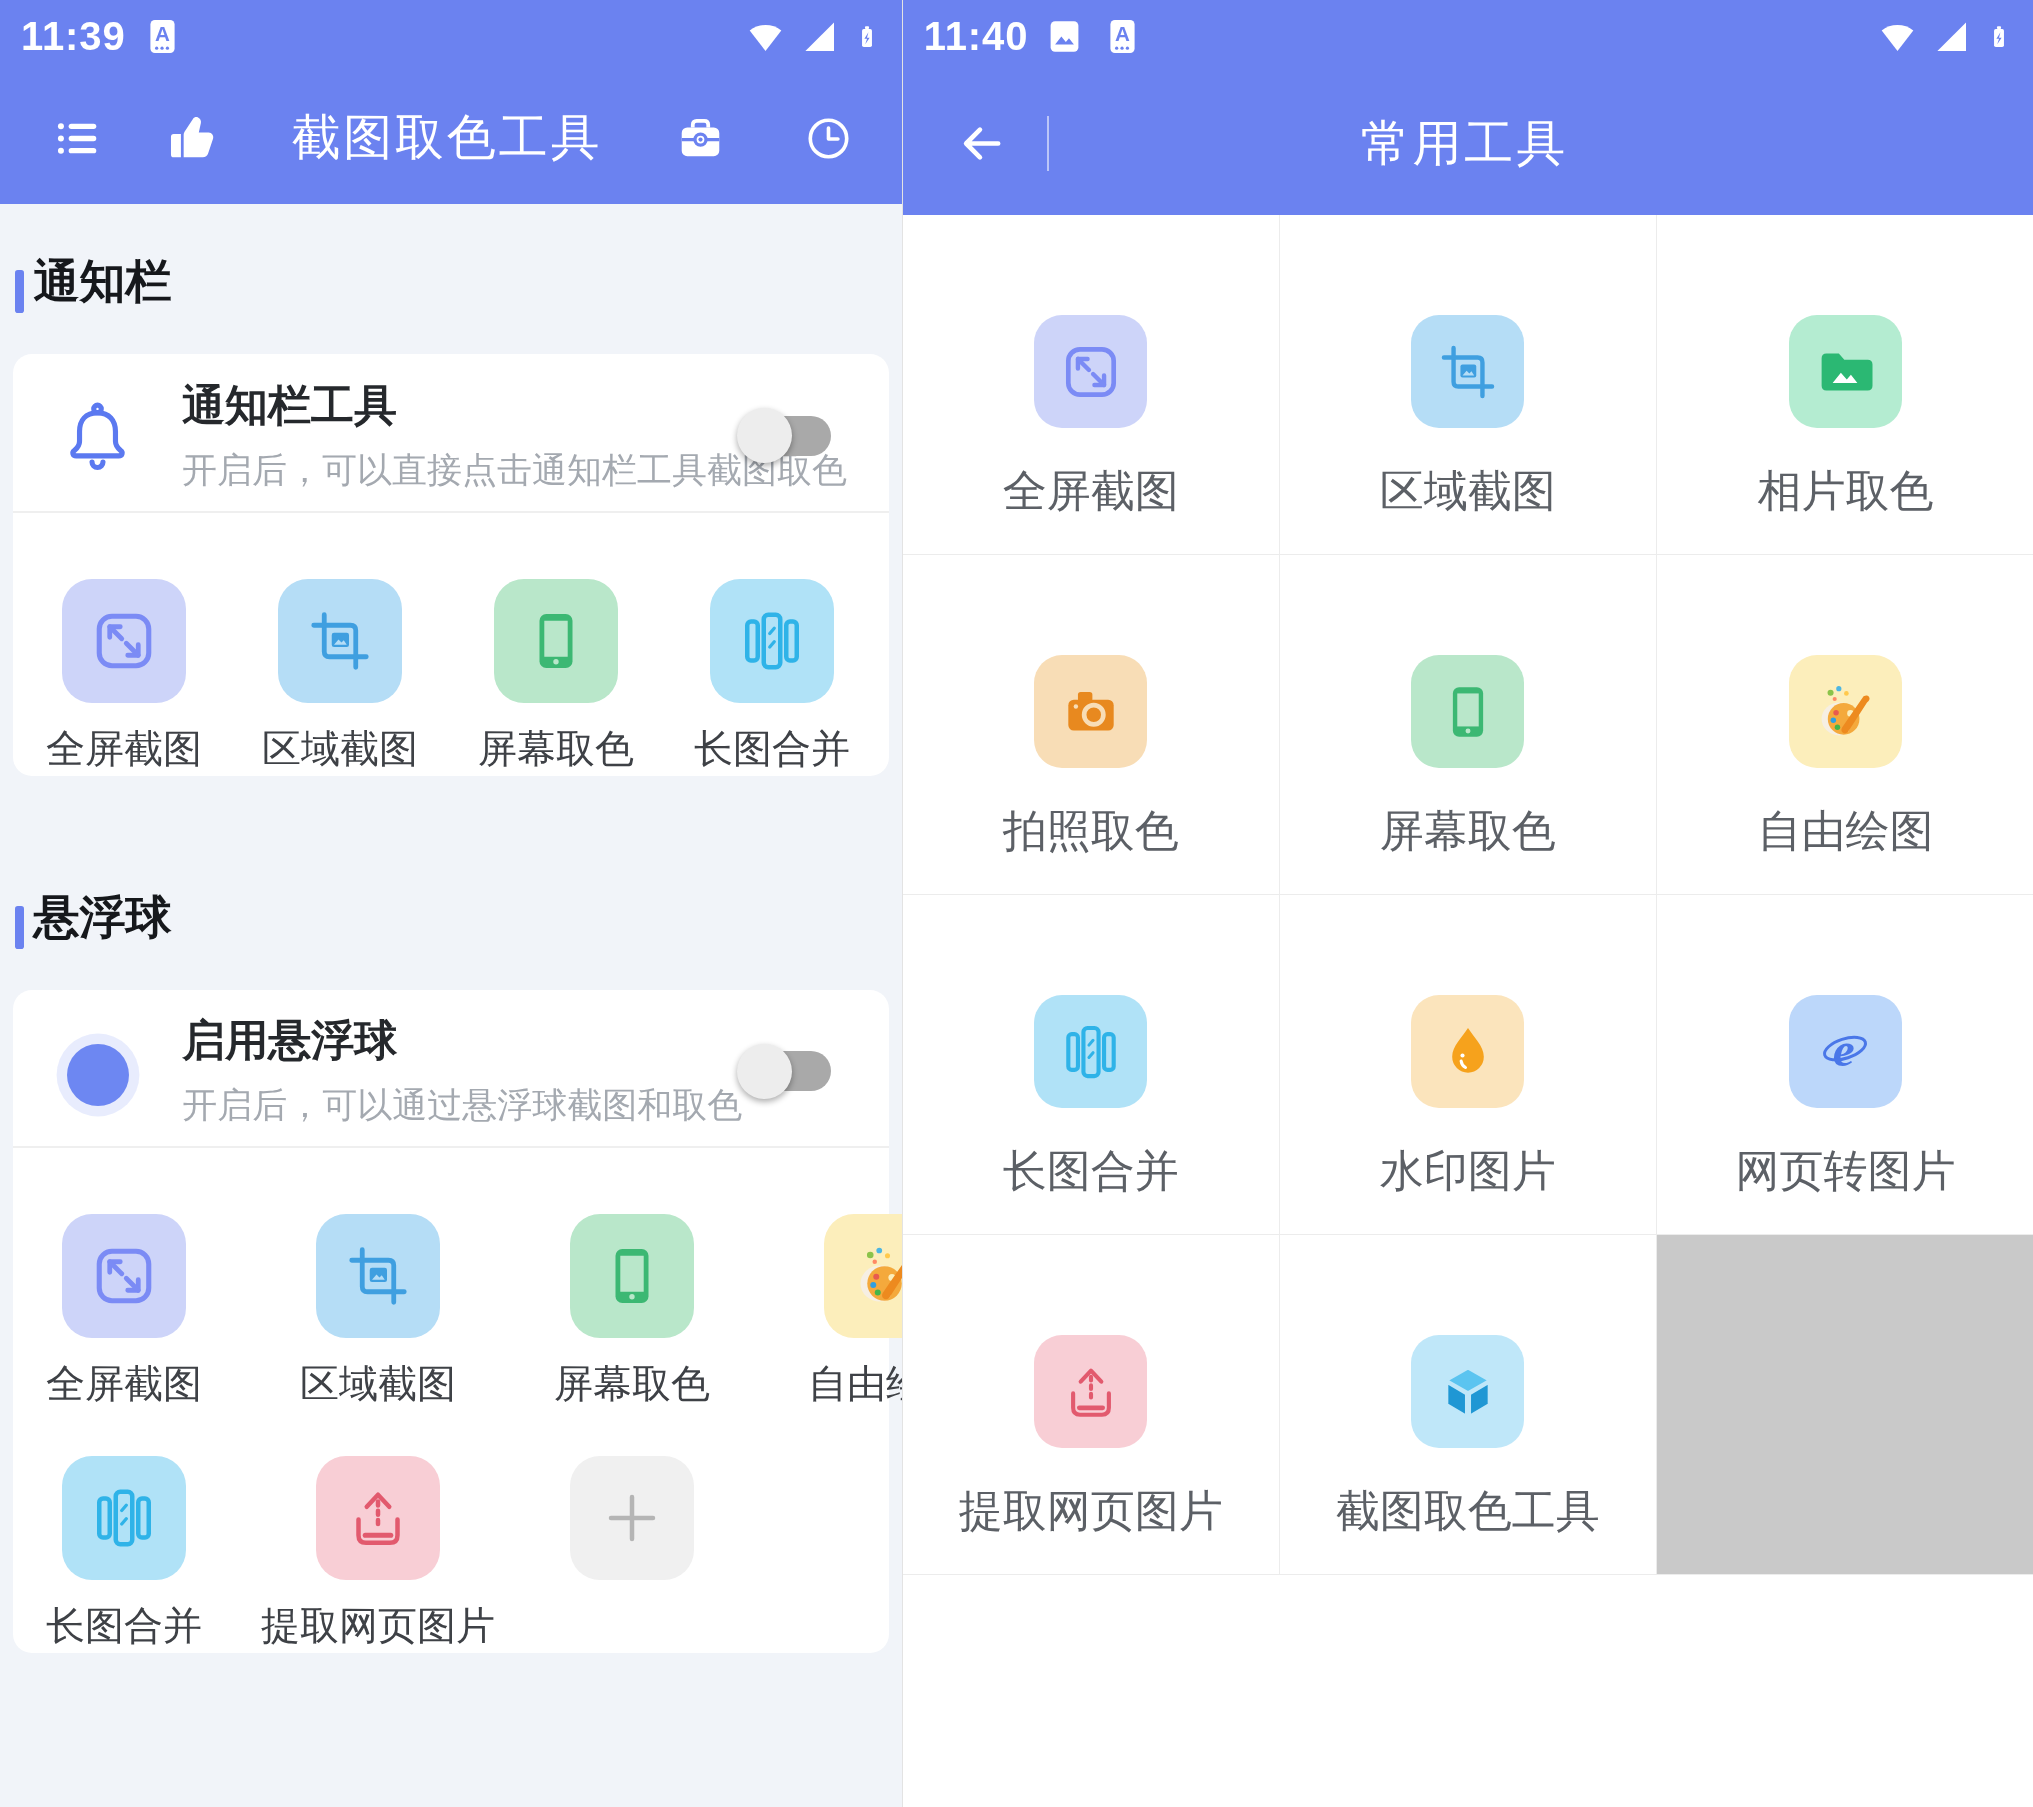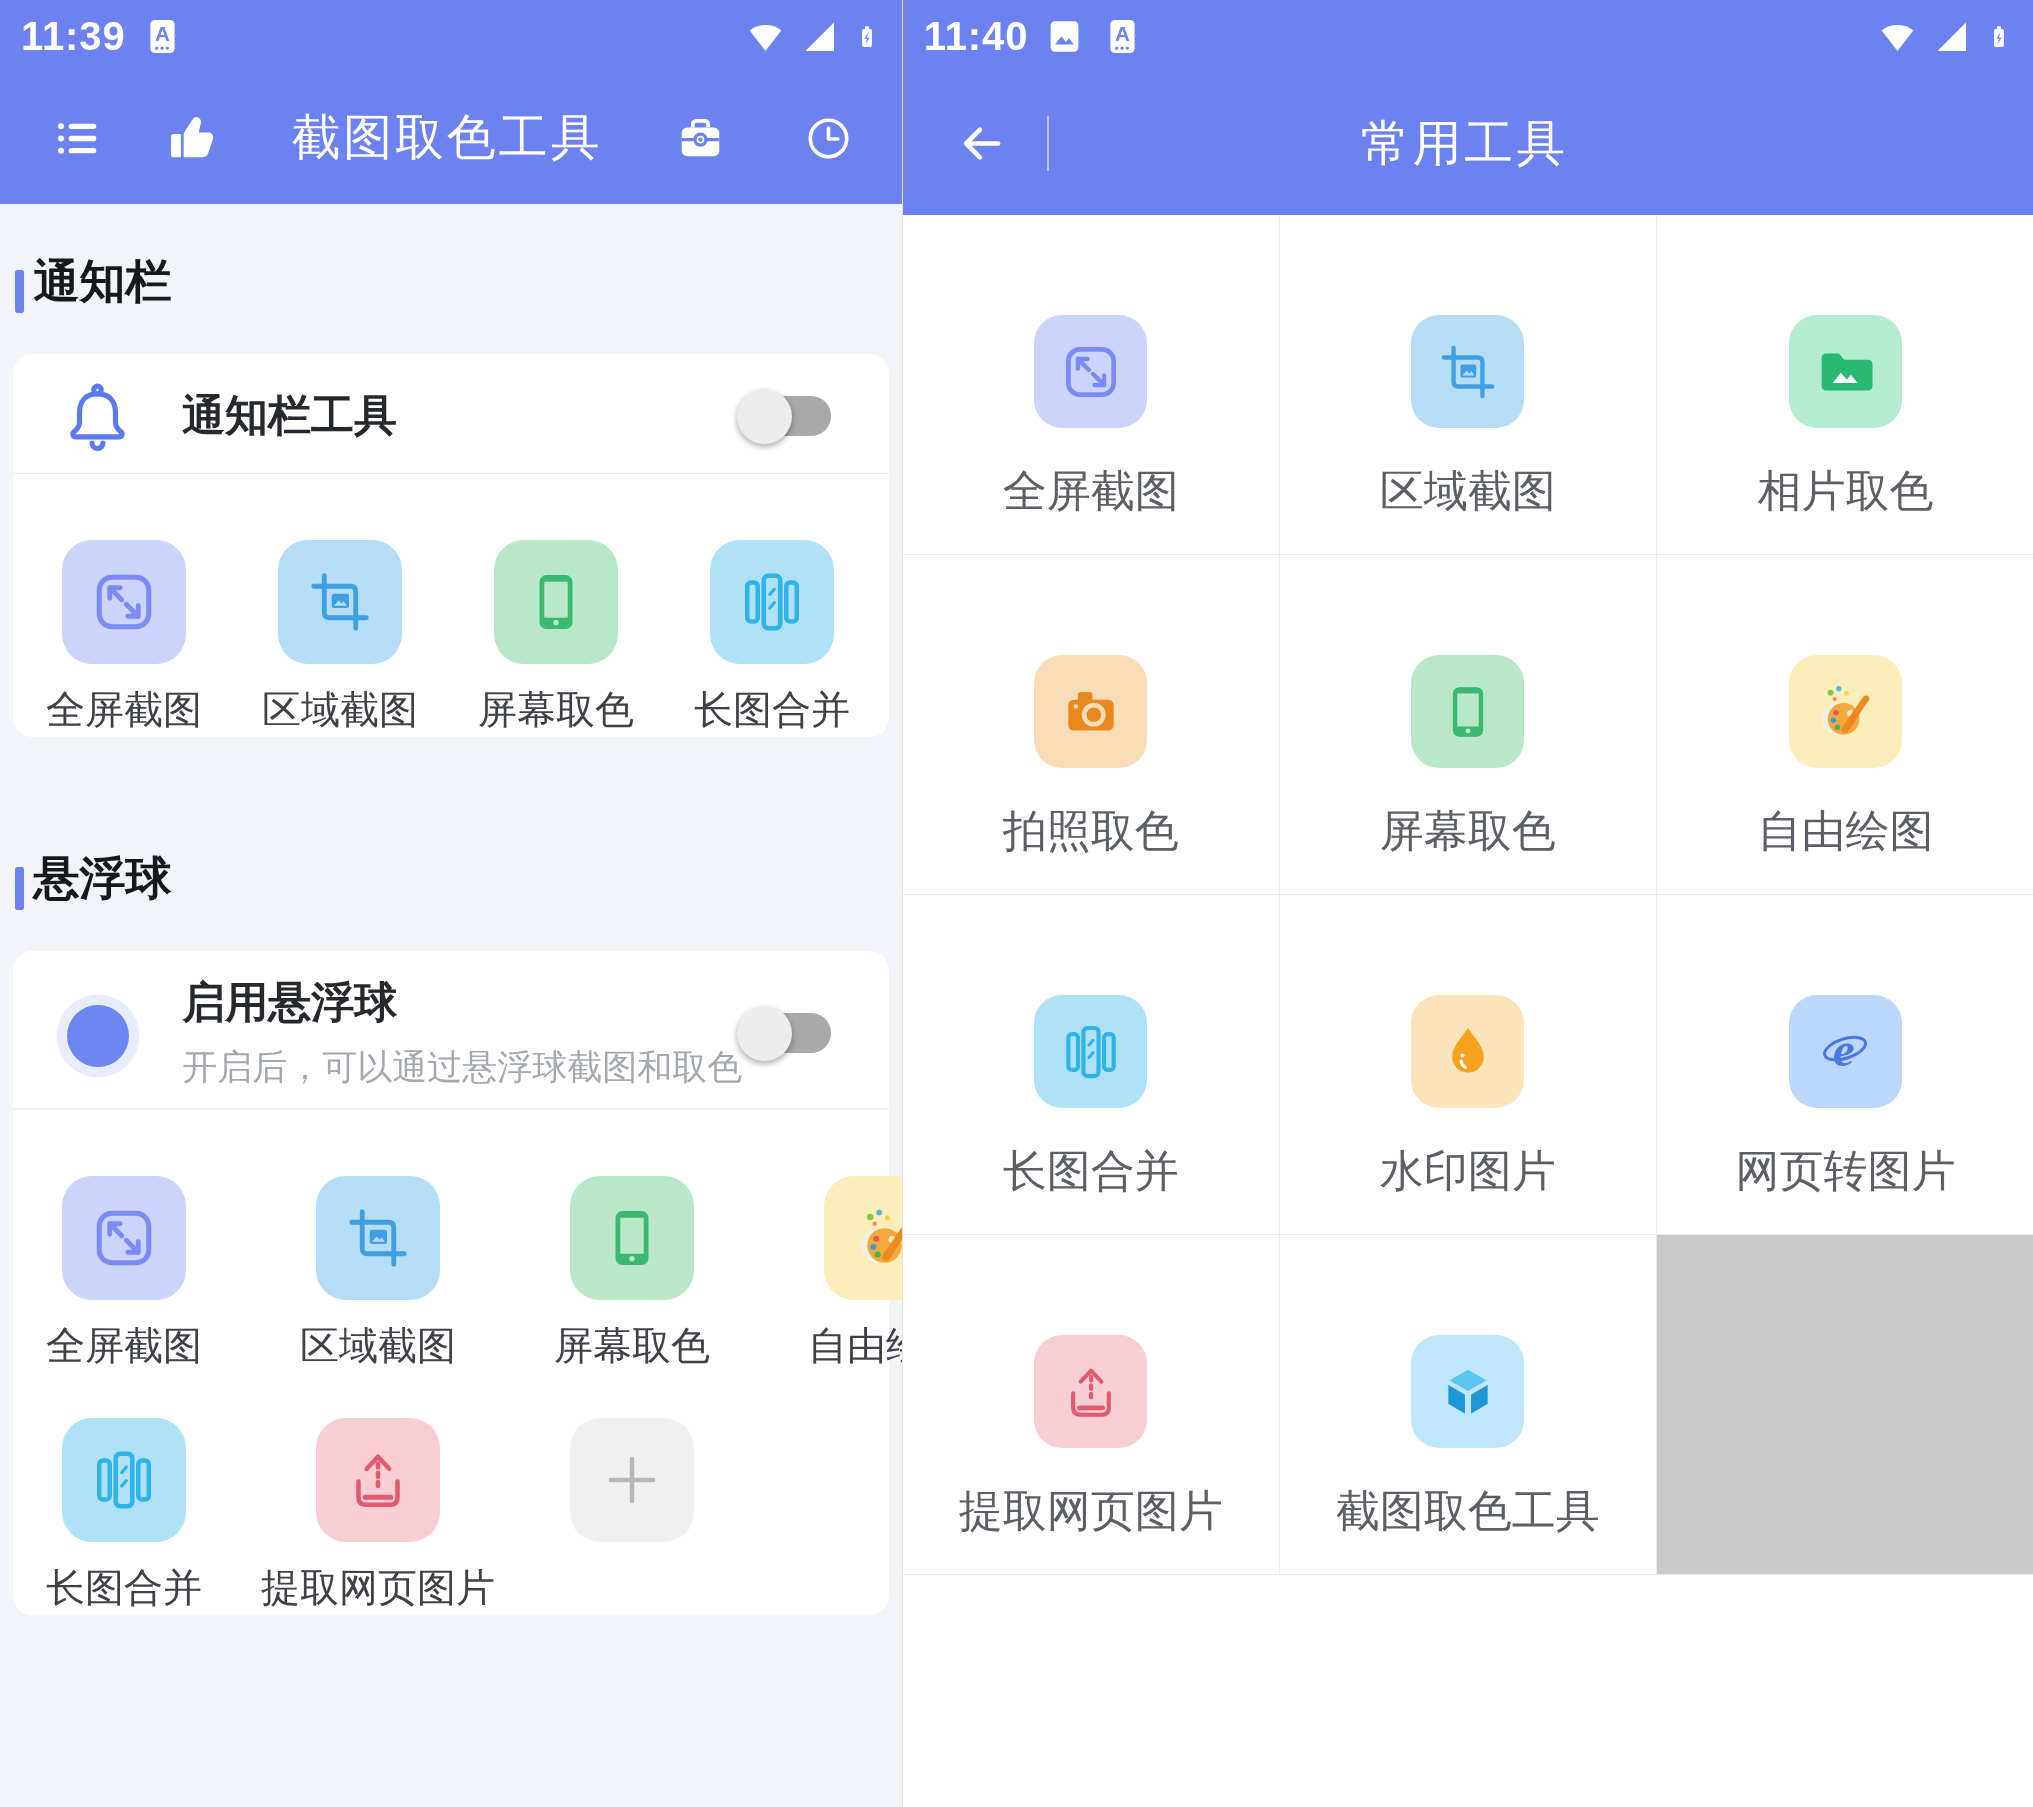--- a/index.html
+++ b/index.html
@@ -271,20 +271,21 @@
     <span class="section-title">通知栏</span>
   </div>
 
   <div class="card">
     <div class="card-row">
       <svg class="card-ic" viewBox="0 0 80 84" width="75" height="79">
           <use href="#i-bell"></use>
         </svg>
       <div class="card-texts">
         <div class="card-title">通知栏工具</div>
+        <div class="card-sub">开启后，可以直接点击通知栏工具截图取色</div>
       </div>
       <div class="switch">
         <div class="track"></div>
         <div class="thumb"></div>
       </div>
     </div>
     <div class="divider"></div>
     <div class="tools tools-5">
       <div class="tool">
         <div class="tile c-lav">

